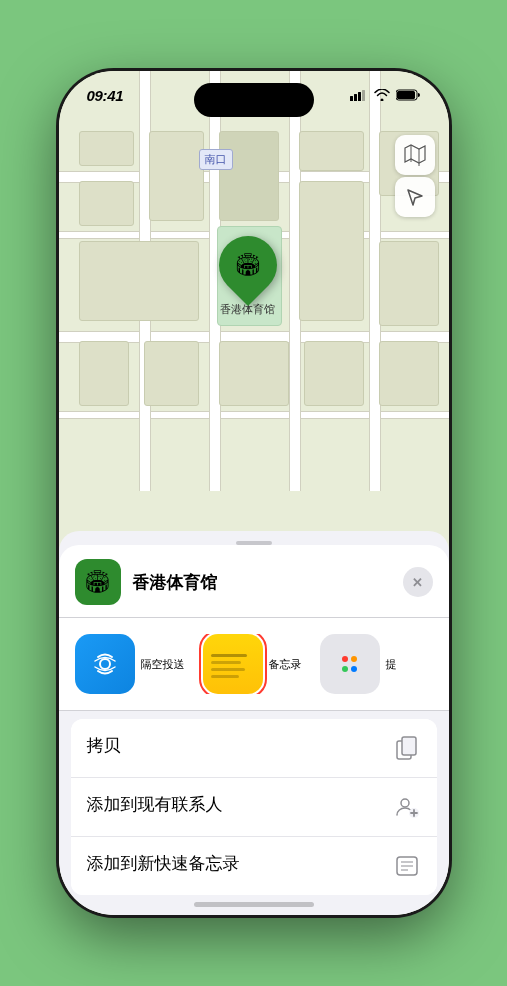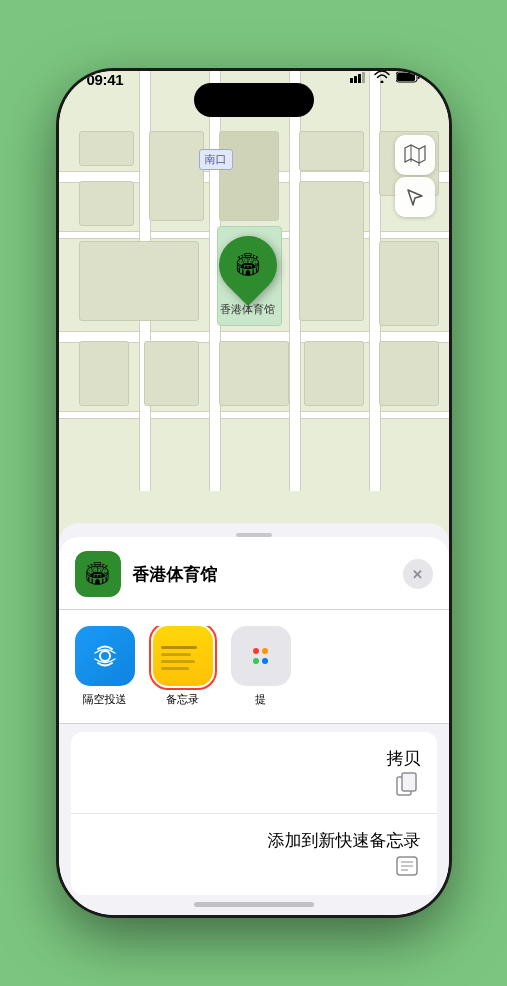--- a/index.html
+++ b/index.html
@@ -39,24 +39,25 @@
       background: #000;
       border-radius: 20px;
       z-index: 100;
     }
     
     .status-bar {
       position: absolute;
       top: 0; left: 0; right: 0;
       height: 54px;
       display: flex;
-      align-items: flex-start;
+      align-items: center;
       justify-content: space-between;
       padding: 0 28px 6px;
       z-index: 99;
+      font-style: italic;
     }
     .status-time {
       font-size: 15px;
       font-weight: 600;
       color: #000;
       letter-spacing: -0.3px;
     }
     .status-icons {
       display: flex;
       align-items: center;
@@ -206,21 +207,20 @@
       border-bottom: 0.5px solid #d1d1d6;
       overflow: hidden;
     }
     .share-items {
       display: flex;
       gap: 18px;
       overflow-x: auto;
     }
     .share-item {
       display: flex;
-      flex-direction: column;
       align-items: center;
       gap: 6px;
       min-width: 60px;
     }
     .share-icon-wrap {
       width: 60px;
       height: 60px;
       border-radius: 15px;
       display: flex;
       align-items: center;
@@ -246,26 +246,25 @@
     }
     
     .action-list {
       background: #fff;
       margin: 8px 0 0;
       border-radius: 12px;
       overflow: hidden;
     }
     .action-item {
       display: flex;
-      align-items: flex-end;
+      align-items: flex-start;
       justify-content: space-between;
       padding: 15px 16px;
       border-bottom: 0.5px solid #e5e5ea;
       background: #fff;
-      flex-direction: column;
     }
     .action-item:last-child {
       border-bottom: none;
     }
     .action-label {
       font-size: 17px;
       color: #000;
     }
     .action-icon {
       width: 28px;
@@ -466,20 +465,32 @@
           <span class="action-label">拷贝</span>
           <div class="action-icon">
             <svg width="22" height="24" viewBox="0 0 22 24" fill="none">
               <rect x="1" y="5" width="14" height="18" rx="2" stroke="#8e8e93" stroke-width="1.5"></rect>
               <rect x="6" y="1" width="14" height="18" rx="2" stroke="#8e8e93" stroke-width="1.5" fill="#f2f2f7"></rect>
             </svg>
           </div>
         </div>
 
 
+        <div class="action-item">
+          <span class="action-label">添加到现有联系人</span>
+          <div class="action-icon">
+            <svg width="26" height="24" viewBox="0 0 26 24" fill="none">
+              <circle cx="11" cy="8" r="4" stroke="#8e8e93" stroke-width="1.5"></circle>
+              <path d="M3 20 C3 16 6.6 13 11 13 S19 16 19 20" stroke="#8e8e93" stroke-width="1.5" stroke-linecap="round"></path>
+              <circle cx="20" cy="18" r="5" fill="#f2f2f7"></circle>
+              <line x1="20" y1="15" x2="20" y2="21" stroke="#8e8e93" stroke-width="1.8" stroke-linecap="round"></line>
+              <line x1="17" y1="18" x2="23" y2="18" stroke="#8e8e93" stroke-width="1.8" stroke-linecap="round"></line>
+            </svg>
+          </div>
+        </div>
 
         <div class="action-item">
           <span class="action-label">添加到新快速备忘录</span>
           <div class="action-icon">
             <svg width="24" height="24" viewBox="0 0 24 24" fill="none">
               <rect x="2" y="3" width="20" height="18" rx="3" stroke="#8e8e93" stroke-width="1.5"></rect>
               <line x1="6" y1="8" x2="18" y2="8" stroke="#8e8e93" stroke-width="1.2"></line>
               <line x1="6" y1="12" x2="18" y2="12" stroke="#8e8e93" stroke-width="1.2"></line>
               <line x1="6" y1="16" x2="13" y2="16" stroke="#8e8e93" stroke-width="1.2"></line>
             </svg>

